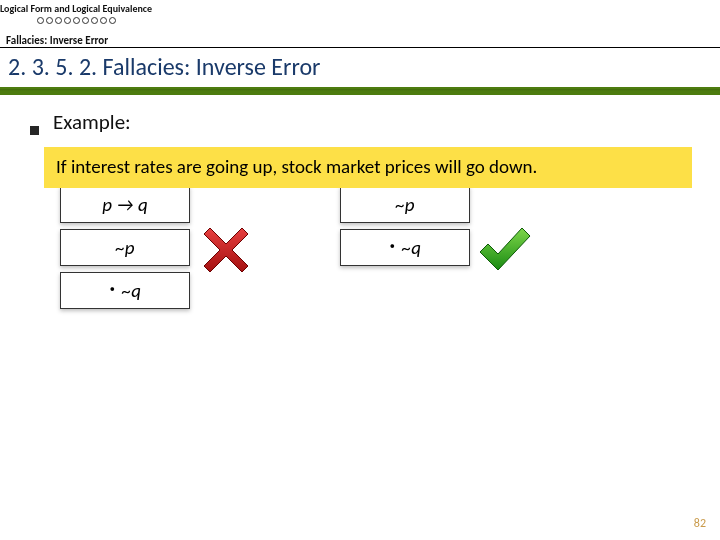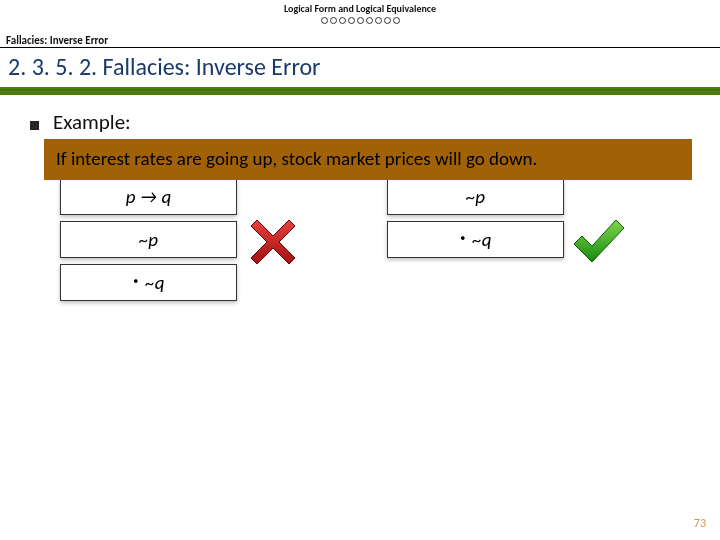--- a/index.html
+++ b/index.html
@@ -6,21 +6,21 @@
   body {
     width: 720px;
     height: 540px;
     font-family: "Segoe UI", Calibri, Arial, sans-serif;
     background: #fff;
     position: relative;
     overflow: hidden;
   }
   .topnav {
     display: flex;
-    justify-content: center;
+    justify-content: flex-start;
     padding: 2px 0 0 0;
     font-size: 10px;
     font-weight: 600;
     color: #111;
   }
   .topnav-col {
     display: flex;
     flex-direction: column;
     align-items: center;
     gap: 1px;
@@ -64,53 +64,53 @@
     height: 2px;
     background: linear-gradient(to bottom, rgba(0,0,0,0.15), transparent);
   }
   .content {
     padding: 14px 22px 0 30px;
     font-size: 18px;
     color: #111;
   }
   .bullet-row {
     display: flex;
-    align-items: center;
+    align-items: flex-end;
     gap: 14px;
-    margin-bottom: 4px;
+    margin-bottom: 12px;
   }
   .bullet-sq {
     width: 9px;
     height: 9px;
     background: #262626;
     display: inline-block;
     flex-shrink: 0;
     margin-top: 6px;
   }
   .example-label {
     font-size: 21px;
   }
   .orange-box {
-    background: #a16207;
+    background: #fde047;
     margin: 0 28px 0 44px;
     padding: 8px 12px 8px 12px;
     font-size: 19px;
     line-height: 1.3;
     position: relative;
     z-index: 1;
   }
   .logic-grid {
     display: flex;
     justify-content: flex-start;
     gap: 150px;
     margin: -2px 0 0 60px;
     position: relative;
   }
   .logic-col {
-    width: 177px;
+    width: 130px;
     position: relative;
   }
   .logic-cell {
     background: #fff;
     border: 1px solid #333;
     box-shadow: 0 2px 4px rgba(0,0,0,0.25);
     text-align: center;
     font-size: 19px;
     font-style: italic;
     padding: 6px 0;
@@ -215,13 +215,13 @@
             <stop offset="0" stop-color="#7ed74a"></stop>
             <stop offset="1" stop-color="#198a12"></stop>
           </linearGradient>
         </defs>
         <path d="M4 28 L12 20 L22 30 L46 4 L54 12 L22 46 Z" fill="url(#gg)" stroke="#0d5a08" stroke-width="1"></path>
       </svg>
     </div>
   </div>
 </div>
 
-<div class="pagenum">73</div>
+<div class="pagenum">82</div>
 
 </body></html>

